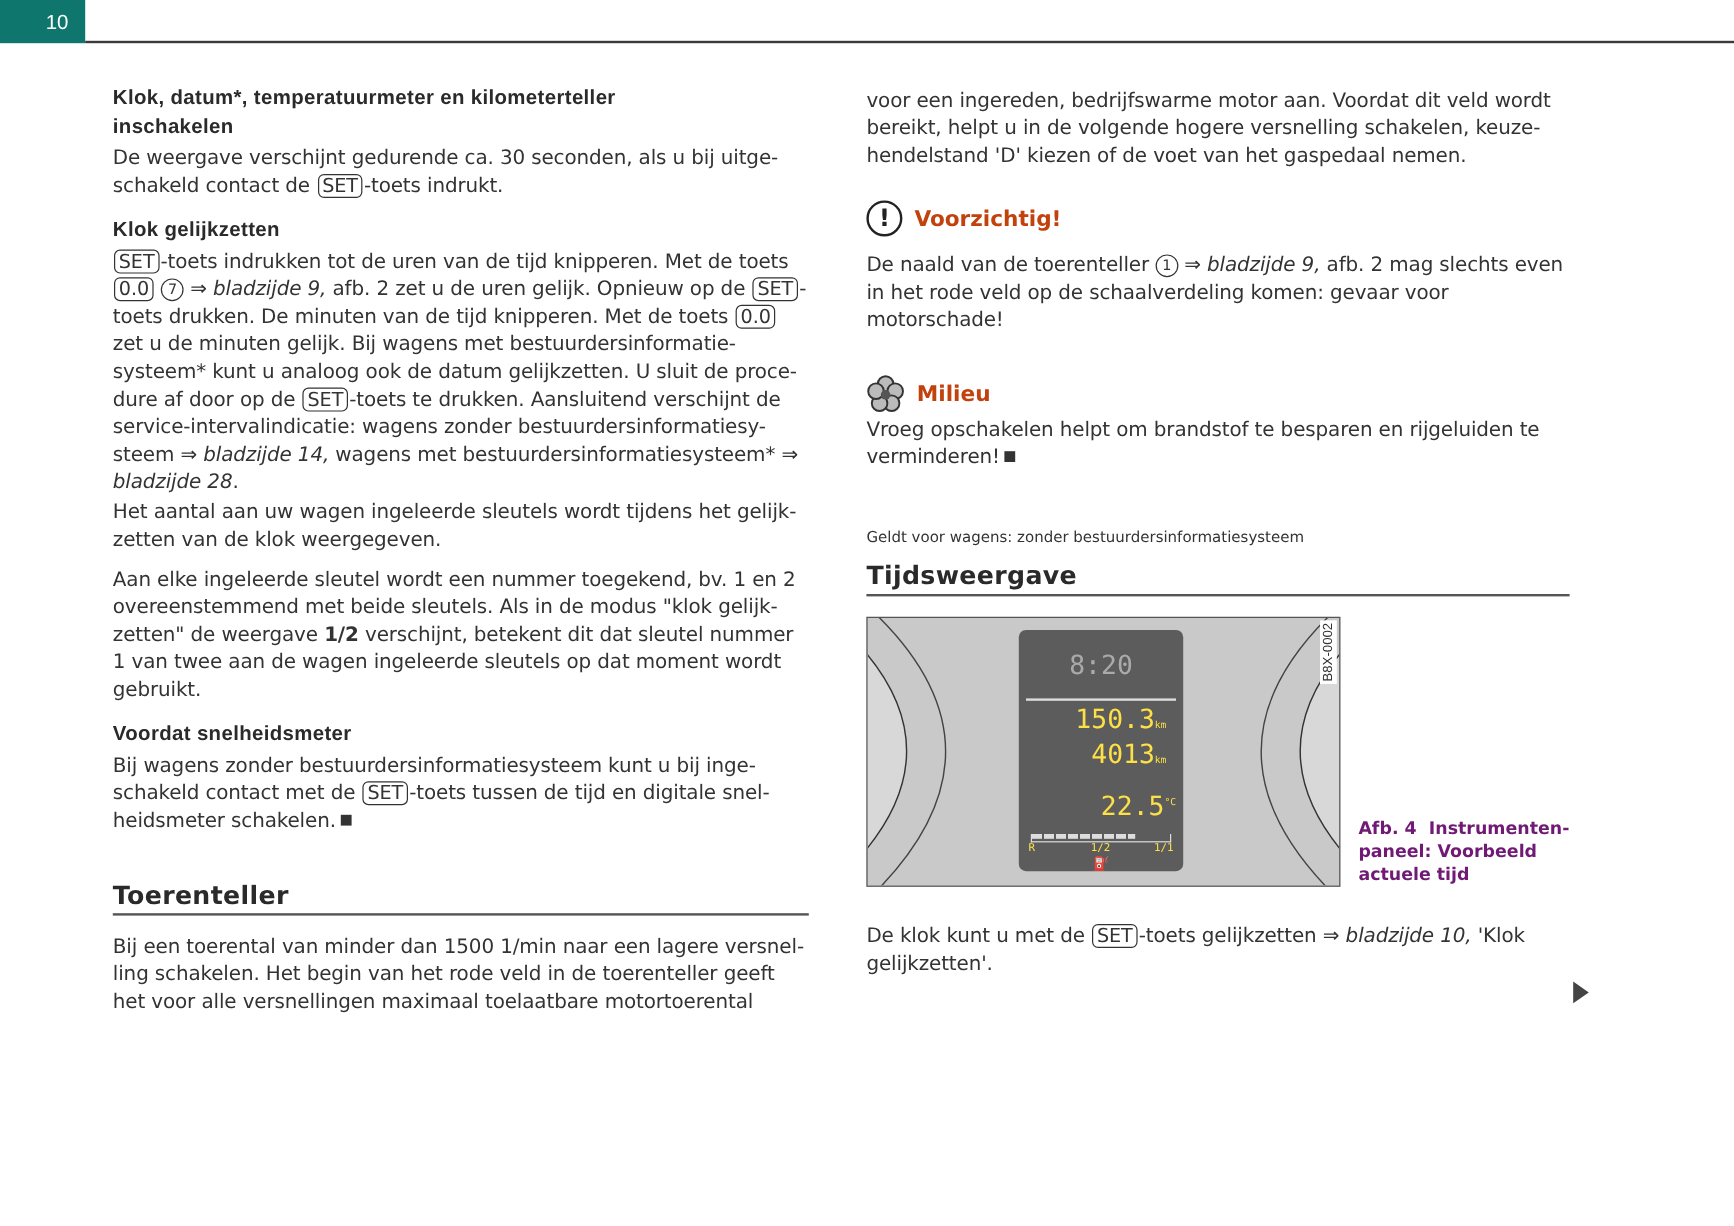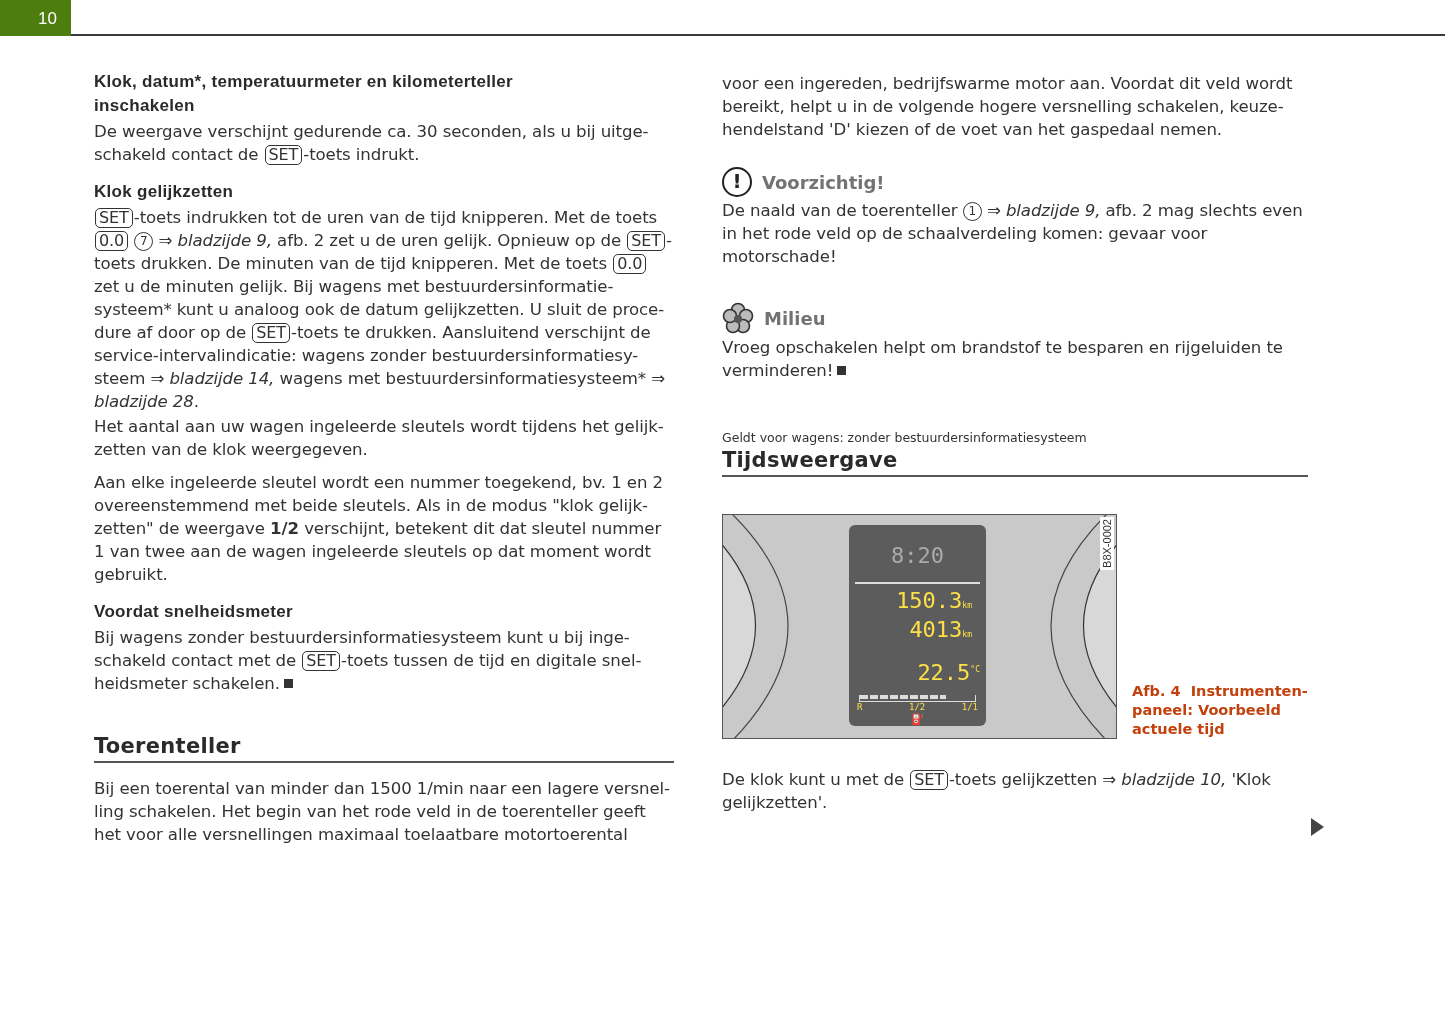--- a/index.html
+++ b/index.html
@@ -1,19 +1,19 @@
 <!DOCTYPE html>
 <html><head>
 <meta charset="utf-8">
 <style>
   html, body { margin: 0; padding: 0; background: #ffffff; }
   body { width: 1445px; height: 1022px; position: relative; overflow: hidden;
          font-family: "DejaVu Sans", sans-serif; color: #2a2a2a; }
   .page-num { position: absolute; left: 0; top: 0; width: 71px; height: 36px;
-              background: #4d7c0f; color: #fff; font-family: "Liberation Sans", sans-serif;
+              background: #0f766e; color: #fff; font-family: "Liberation Sans", sans-serif;
               font-size: 17px; text-align: right; box-sizing: border-box; padding-right: 14px;
               line-height: 38px; }
   .top-rule { position: absolute; left: 71px; right: 0; top: 34px; height: 2px; background: #3a3a3a; }
 
   .col { position: absolute; top: 70px; }
   .col-left { left: 94px; width: 580px; }
   .col-right { left: 722px; width: 590px; top: 72px; }
 
   p { margin: 0; font-size: 16.6px; line-height: 23px; color: #333; letter-spacing: -0.1px; }
   .h3 { font-family: Liberation Sans, sans-serif; font-weight: bold; font-size: 17px; line-height: 24px;
@@ -23,29 +23,29 @@
   .lead { font-style: italic; font-size: 20px; line-height: 28px; color: #333; margin-top: 8px; }
   em { font-style: italic; }
 
   .key { display: inline-block; border: 1.4px solid #333; border-radius: 5px; padding: 0 3px;
          line-height: 18px; font-size: 16px; margin: 0 1px; }
   .circ { display: inline-block; width: 17px; height: 17px; border: 1.3px solid #333; border-radius: 50%;
           text-align: center; line-height: 17px; font-size: 12px; vertical-align: 1px; }
   .end-sq { display: inline-block; width: 9px; height: 9px; background: #333; margin-left: 4px; vertical-align: 1px; }
 
   .note-head { display: flex; align-items: center; gap: 10px; margin-top: 26px; }
-  .note-title { font-weight: bold; font-size: 18px; color: #737373; }
+  .note-title { font-weight: bold; font-size: 18px; color: #c2410c; }
   .warn-icon { width: 30px; height: 30px; border: 2.5px solid #222; border-radius: 50%; box-sizing: border-box;
                text-align: center; font-weight: bold; font-size: 20px; line-height: 25px; color: #222; }
 
   .geldt { font-size: 12.5px; color: #333; margin-top: 48px; }
   .figure { position: absolute; left: 722px; top: 514px; width: 393px; height: 223px;
             border: 1.5px solid #555; background: #c9c9c9; overflow: hidden; }
   .fig-caption { position: absolute; left: 1132px; top: 682px; width: 190px; font-weight: bold;
-                 font-size: 14.5px; line-height: 19px; color: #c2410c; }
+                 font-size: 14.5px; line-height: 19px; color: #701a75; }
   .display { position: absolute; left: 126px; top: 10px; width: 137px; height: 201px; background: #5c5c5c;
              border-radius: 6px; }
   .lcd { position: absolute; color: #fde047; font-family: "DejaVu Sans Mono", monospace; }
   .fig-code { position: absolute; right: 2px; top: 2px; writing-mode: vertical-rl; transform: rotate(180deg);
               font-size: 11px; color: #333; background: #fff; padding: 2px 1px; font-family: "Liberation Sans", sans-serif; }
   .next-arrow { position: absolute; left: 1311px; top: 818px; width: 0; height: 0;
                 border-top: 9px solid transparent; border-bottom: 9px solid transparent; border-left: 13px solid #444; }
 </style>
 </head>
 <body>
@@ -78,21 +78,21 @@
   <p style="margin-top:14px">Bij een toerental van minder dan 1500 1/min naar een lagere versnel-ling schakelen. Het begin van het rode veld in de toerenteller geeft het voor alle versnellingen maximaal toelaatbare motortoerental</p>
 </div>
 
 <div class="col col-right">
   <p>voor een ingereden, bedrijfswarme motor aan. Voordat dit veld wordt bereikt, helpt u in de volgende hogere versnelling schakelen, keuze-hendelstand 'D' kiezen of de voet van het gaspedaal nemen.</p>
 
   <div class="note-head">
     <div class="warn-icon">!</div>
     <div class="note-title">Voorzichtig!</div>
   </div>
-  <p style="margin-top:2px">
+  <p style="margin-top:12px">
     <span>De naald van de toerenteller </span><span class="circ">1</span><span> ⇒ </span><em>bladzijde 9,</em><span> afb. 2 mag slechts even in het rode veld op de schaalverdeling komen: gevaar voor motorschade!</span>
   </p>
 
   <div class="note-head" style="margin-top:34px">
     <svg width="32" height="32" viewBox="0 0 32 32">
       <g fill="#bbb" stroke="#333" stroke-width="1.6">
         <circle cx="16" cy="8" r="6.5"></circle>
           <circle cx="24" cy="14" r="6.5"></circle>
           <circle cx="21" cy="24" r="6.5"></circle>
         <circle cx="11" cy="24" r="6.5"></circle>
@@ -100,21 +100,21 @@
       </g>
       <circle cx="16" cy="17" r="4" fill="#555"></circle>
     </svg>
     <div class="note-title">Milieu</div>
   </div>
   <p style="margin-top:2px">
     <span>Vroeg opschakelen helpt om brandstof te besparen en rijgeluiden te verminderen!</span><span class="end-sq"></span>
   </p>
 
   <div class="geldt">Geldt voor wagens: zonder bestuurdersinformatiesysteem</div>
-  <div class="h2" style="margin-top:2px;width:586px">Tijdsweergave</div>
+  <div class="h2" style="margin-top:12px;width:586px">Tijdsweergave</div>
 </div>
 
 <div class="figure">
   <svg width="393" height="223" style="position:absolute;left:0;top:0">
     <path d="M -30 0 Q 95 110 -30 223" fill="#d8d8d8" stroke="#333" stroke-width="1.2"></path>
     <path d="M 5 -5 Q 125 110 5 230" fill="none" stroke="#444" stroke-width="1.2"></path>
     <path d="M 423 0 Q 298 110 423 223" fill="#d8d8d8" stroke="#333" stroke-width="1.2"></path>
     <path d="M 388 -5 Q 268 110 388 230" fill="none" stroke="#444" stroke-width="1.2"></path>
   </svg>
   <div class="display">

